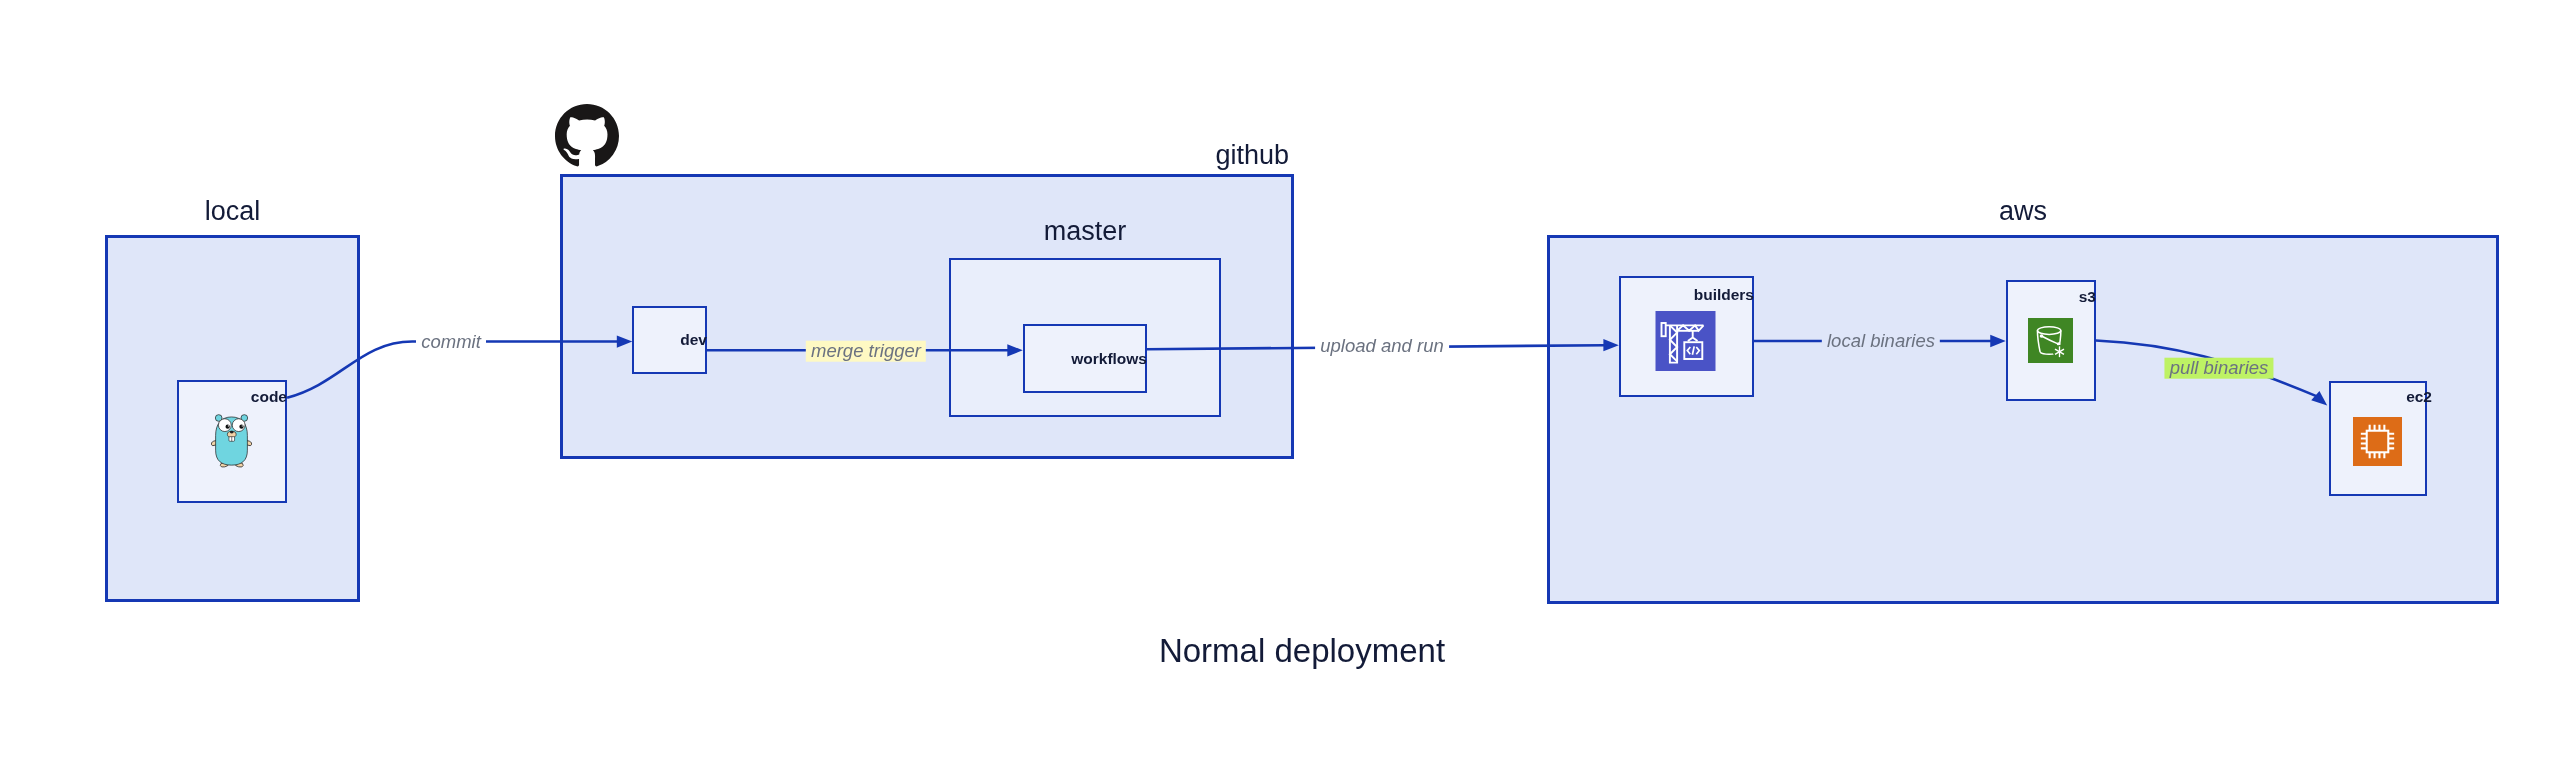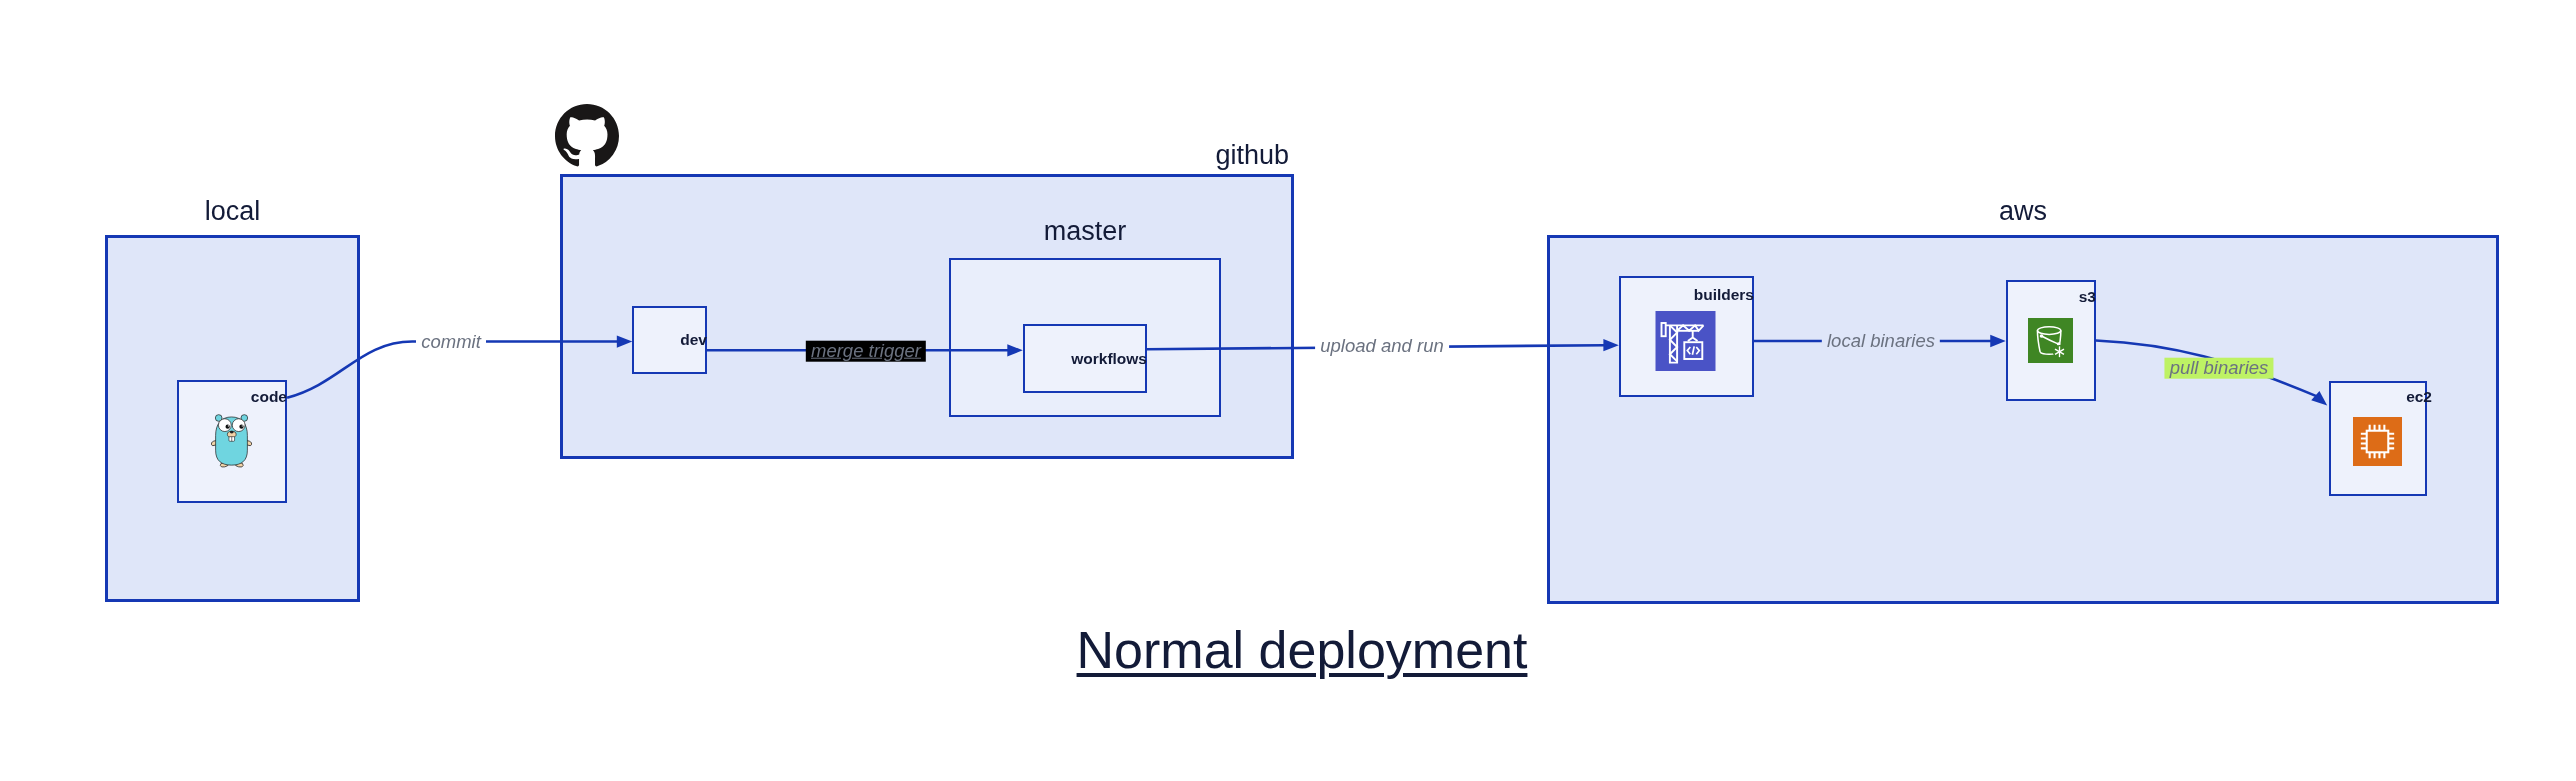--- a/index.html
+++ b/index.html
@@ -8,21 +8,21 @@
 
   .container{position:absolute;border:3.1px solid var(--border_blue);background:var(--container_fill);box-sizing:border-box;z-index:1;}
   .container.master{background:var(--master_fill);border-width:2.6px;}
   #lines{position:absolute;left:0;top:0;z-index:2;}
   .leaf{position:absolute;border:2.6px solid var(--border_blue);background:var(--leaf_fill);box-sizing:border-box;z-index:3;}
 
   .grouplabel{position:absolute;z-index:4;color:var(--ink);font-size:27px;line-height:29px;letter-spacing:0px;white-space:nowrap;}
   .leaflabel{position:absolute;z-index:4;color:var(--ink);font-size:15.5px;line-height:17.5px;font-weight:bold;white-space:nowrap;text-align:right;}
   .edgelabel{position:absolute;z-index:4;transform:translate(-50%,-50%);color:var(--edge_label);font-style:italic;font-size:18.5px;line-height:20.6px;white-space:nowrap;padding:0 5.2px;}
   .icon{position:absolute;z-index:4;}
-  .title{position:absolute;z-index:4;color:var(--ink);font-size:52px;line-height:41px;white-space:nowrap;transform:translateX(-50%);text-decoration:underline;text-decoration-thickness:3.6px;text-underline-offset:5.2px;}
+  .title{position:absolute;z-index:4;color:var(--ink);font-size:33px;line-height:41px;white-space:nowrap;transform:translateX(-50%);text-decoration-thickness:3.6px;text-underline-offset:5.2px;}
 </style>
 </head>
 <body>
 
 <div id="canvas">
 
   <div class="container" style="left:105px;top:235px;width:255px;height:367px;"></div>
 
   <div class="container" style="left:560px;top:174px;width:734px;height:285px;"></div>
 
@@ -65,21 +65,21 @@
   <div class="grouplabel" style="left:1547px;top:197px;width:952px;text-align:center;">aws</div>
 
   <div class="leaflabel" style="left:177px;top:388px;width:110px;">code</div>
   <div class="leaflabel" style="left:632px;top:331px;width:75px;">dev</div>
   <div class="leaflabel" style="left:1023px;top:350px;width:124px;">workflows</div>
   <div class="leaflabel" style="left:1619px;top:286px;width:135px;">builders</div>
   <div class="leaflabel" style="left:2006px;top:288px;width:90px;">s3</div>
   <div class="leaflabel" style="left:2329px;top:388px;width:103px;">ec2</div>
 
   <span class="edgelabel" style="left:451px;top:342px;background:#ffffff;">commit</span>
-  <span class="edgelabel" style="left:866px;top:351px;background:#000000;text-decoration:underline;">merge trigger</span>
+  <span class="edgelabel" style="left:866px;top:351px;background:#fef9c3;">merge trigger</span>
   <span class="edgelabel" style="left:1382px;top:346px;background:#ffffff;">upload and run</span>
   <span class="edgelabel" style="left:1881px;top:341px;background:#dfe6f9;">local binaries</span>
   <span class="edgelabel" style="left:2219px;top:368px;background:#bef264;">pull binaries</span>
 
   <div class="icon" style="left:555px;top:104px;width:64px;height:64px;">
     <svg width="64" height="64" viewBox="0 0 16 16">
       <path fill="#191717" d="M8 0C3.58 0 0 3.58 0 8c0 3.54 2.29 6.53 5.47 7.59.4.07.55-.17.55-.38 0-.19-.01-.82-.01-1.49-2.01.37-2.53-.49-2.69-.94-.09-.23-.48-.94-.82-1.13-.28-.15-.68-.52-.01-.53.63-.01 1.08.58 1.23.82.72 1.21 1.87.87 2.33.66.07-.52.28-.87.51-1.07-1.78-.2-3.64-.89-3.64-3.95 0-.87.31-1.59.82-2.15-.08-.2-.36-1.02.08-2.12 0 0 .67-.21 2.2.82.64-.18 1.32-.27 2-.27s1.36.09 2 .27c1.53-1.04 2.2-.82 2.2-.82.44 1.1.16 1.92.08 2.12.51.56.82 1.27.82 2.15 0 3.07-1.87 3.75-3.65 3.95.29.25.54.73.54 1.48 0 1.07-.01 1.93-.01 2.2 0 .21.15.46.55.38A8.01 8.01 0 0 0 16 8c0-4.42-3.58-8-8-8z"></path>
     </svg>
   </div>
 

